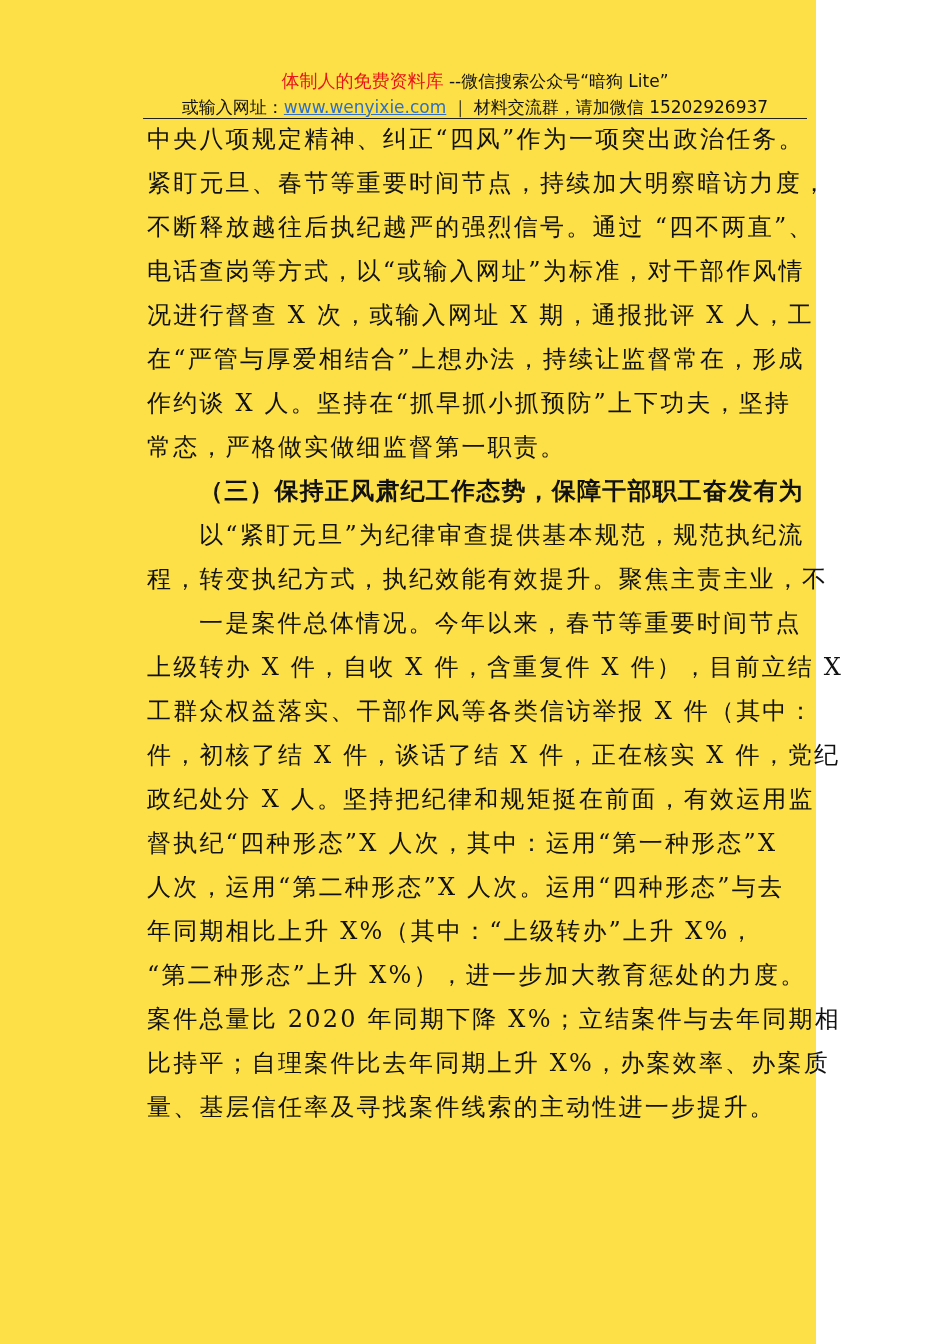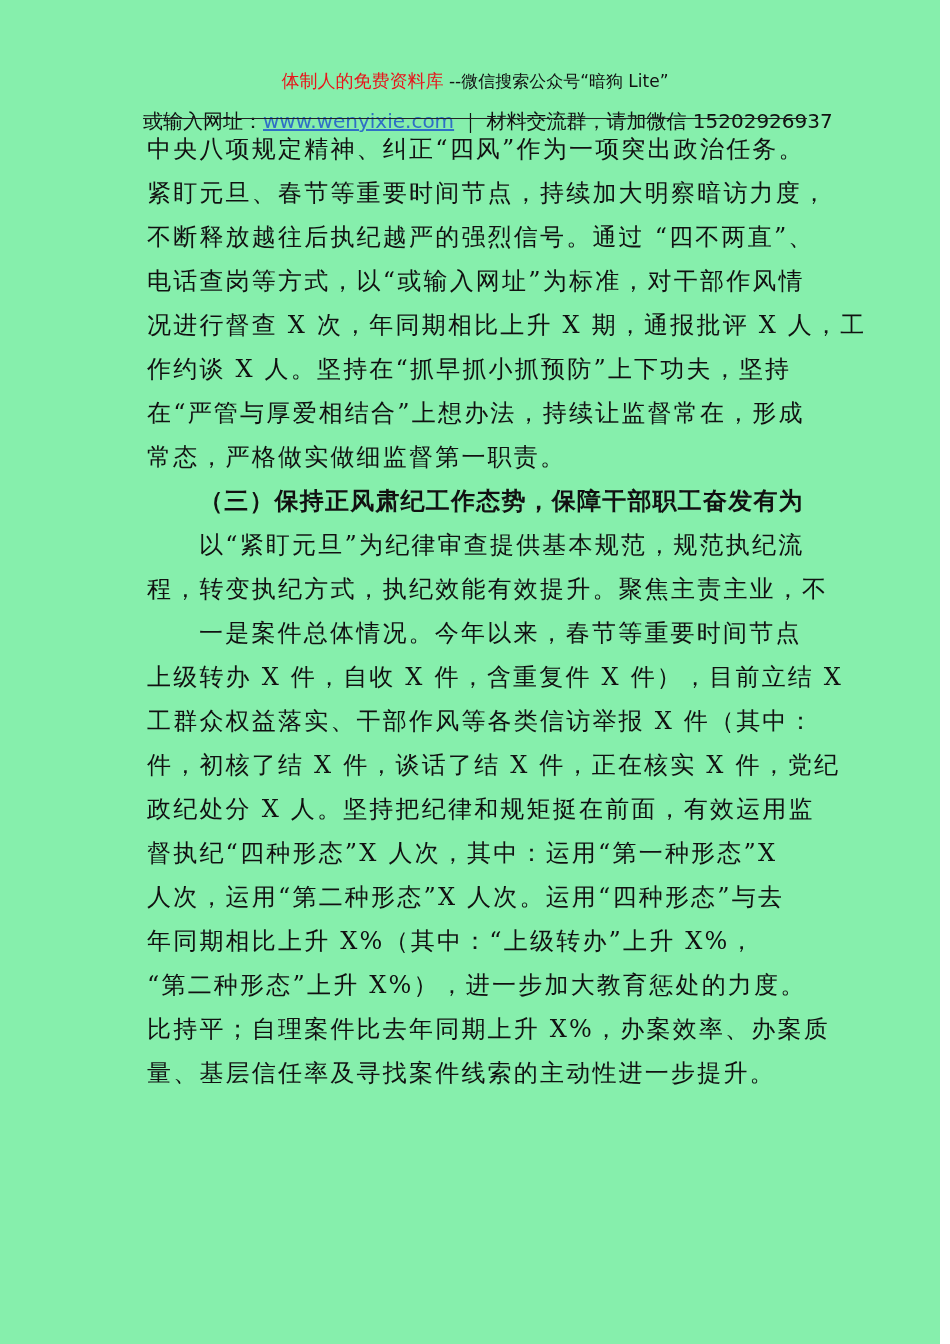--- a/index.html
+++ b/index.html
@@ -11,64 +11,64 @@
       width: 950px;
       height: 1344px;
       position: relative;
       overflow: hidden;
       font-family: "DejaVu Serif", "Liberation Serif", serif;
       color: #111111;
     }
     .page {
       position: absolute;
       left: 0; top: 0;
-      width: 940px; height: 1344px;
-      background: #86efac;
+      width: 816px; height: 1344px;
+      background: #fde047;
     }
     .header {
       position: absolute;
       left: 143px;
       top: 70px;
       width: 664px;
       text-align: center;
       font-family: "DejaVu Sans", "Liberation Sans", sans-serif;
     }
     .header-line1 {
       font-size: 17px;
       line-height: 22px;
       white-space: nowrap;
       color: #111111;
     }
     .header-line1 .brand {
       color: #e8151b;
       font-size: 18px;
     }
     .header-line2 {
-      font-size: 20px;
+      font-size: 17px;
       line-height: 22px;
-      margin-top: 18px;
+      margin-top: 4px;
       white-space: nowrap;
       color: #111111;
     }
     .header-line2 a {
       color: #2f6fc6;
       text-decoration: underline;
     }
     .header-rule {
       position: absolute;
       left: 143px;
       top: 118px;
       width: 664px;
       height: 0;
       border-top: 1.5px solid #222222;
     }
     .body-text {
       position: absolute;
       left: 147px;
-      top: 127px;
+      top: 117px;
       width: 660px;
       font-size: 24px;
       line-height: 44px;
       letter-spacing: 2.2px;
     }
     .line {
       height: 44px;
       white-space: nowrap;
       overflow: visible;
     }
@@ -94,35 +94,36 @@
       <span>或输入网址：</span><a>www.wenyixie.com</a><span> ｜ 材料交流群，请加微信 15202926937</span>
     </div>
   </div>
   <div class="header-rule"></div>
 
   <div class="body-text">
     <div class="line">中央八项规定精神、纠正“四风”作为一项突出政治任务。</div>
     <div class="line">紧盯元旦、春节等重要时间节点，持续加大明察暗访力度，</div>
     <div class="line">不断释放越往后执纪越严的强烈信号。通过 “四不两直”、</div>
     <div class="line">电话查岗等方式，以“或输入网址”为标准，对干部作风情</div>
-    <div class="line">况进行督查 X 次，年同期相比上升 X 期，通报批评 X 人，工</div>
+    <div class="line">况进行督查 X 次，或输入网址 X 期，通报批评 X 人，工</div>
+    <div class="line">在“严管与厚爱相结合”上想办法，持续让监督常在，形成</div>
     <div class="line">作约谈 X 人。坚持在“抓早抓小抓预防”上下功夫，坚持</div>
-    <div class="line">在“严管与厚爱相结合”上想办法，持续让监督常在，形成</div>
     <div class="line">常态，严格做实做细监督第一职责。</div>
 
     <div class="line heading">（三）保持正风肃纪工作态势，保障干部职工奋发有为</div>
 
     <div class="line indent">以“紧盯元旦”为纪律审查提供基本规范，规范执纪流</div>
     <div class="line">程，转变执纪方式，执纪效能有效提升。聚焦主责主业，不</div>
     <div class="line indent">一是案件总体情况。今年以来，春节等重要时间节点</div>
     <div class="line">上级转办 X 件，自收 X 件，含重复件 X 件），目前立结 X</div>
     <div class="line">工群众权益落实、干部作风等各类信访举报 X 件（其中：</div>
     <div class="line">件，初核了结 X 件，谈话了结 X 件，正在核实 X 件，党纪</div>
     <div class="line">政纪处分 X 人。坚持把纪律和规矩挺在前面，有效运用监</div>
     <div class="line">督执纪“四种形态”X 人次，其中：运用“第一种形态”X</div>
     <div class="line">人次，运用“第二种形态”X 人次。运用“四种形态”与去</div>
     <div class="line">年同期相比上升 X%（其中：“上级转办”上升 X%，</div>
     <div class="line">“第二种形态”上升 X%），进一步加大教育惩处的力度。</div>
+    <div class="line">案件总量比 2020 年同期下降 X%；立结案件与去年同期相</div>
     <div class="line">比持平；自理案件比去年同期上升 X%，办案效率、办案质</div>
     <div class="line">量、基层信任率及寻找案件线索的主动性进一步提升。</div>
   </div>
 
 </div>
 
 </body></html>

